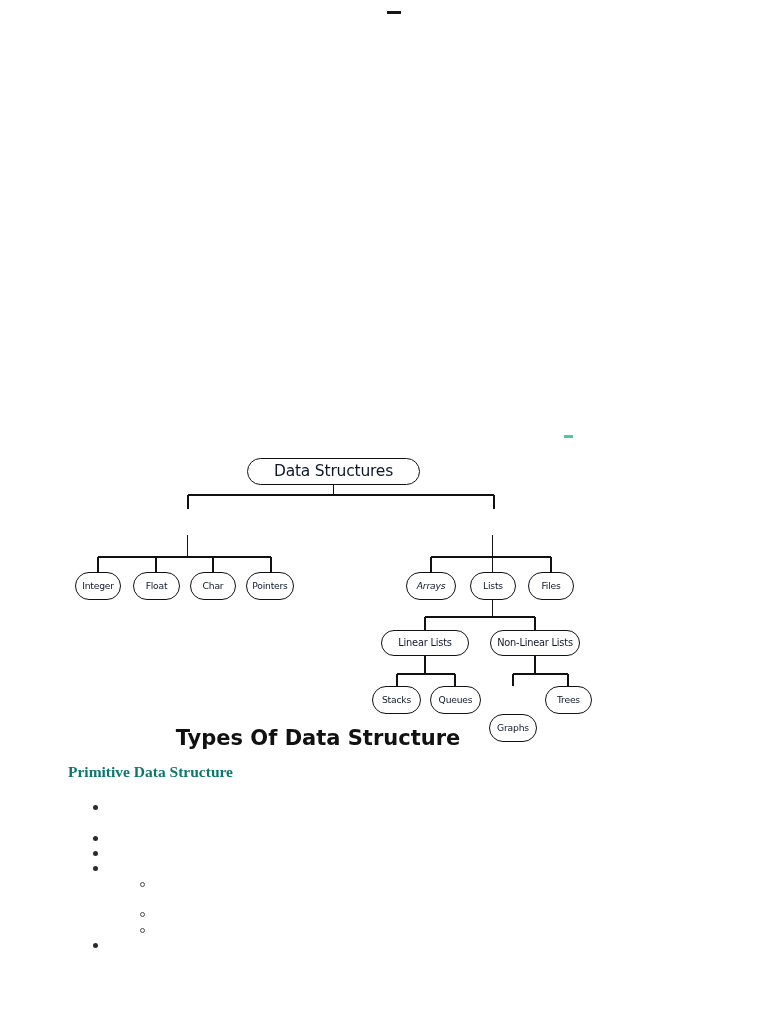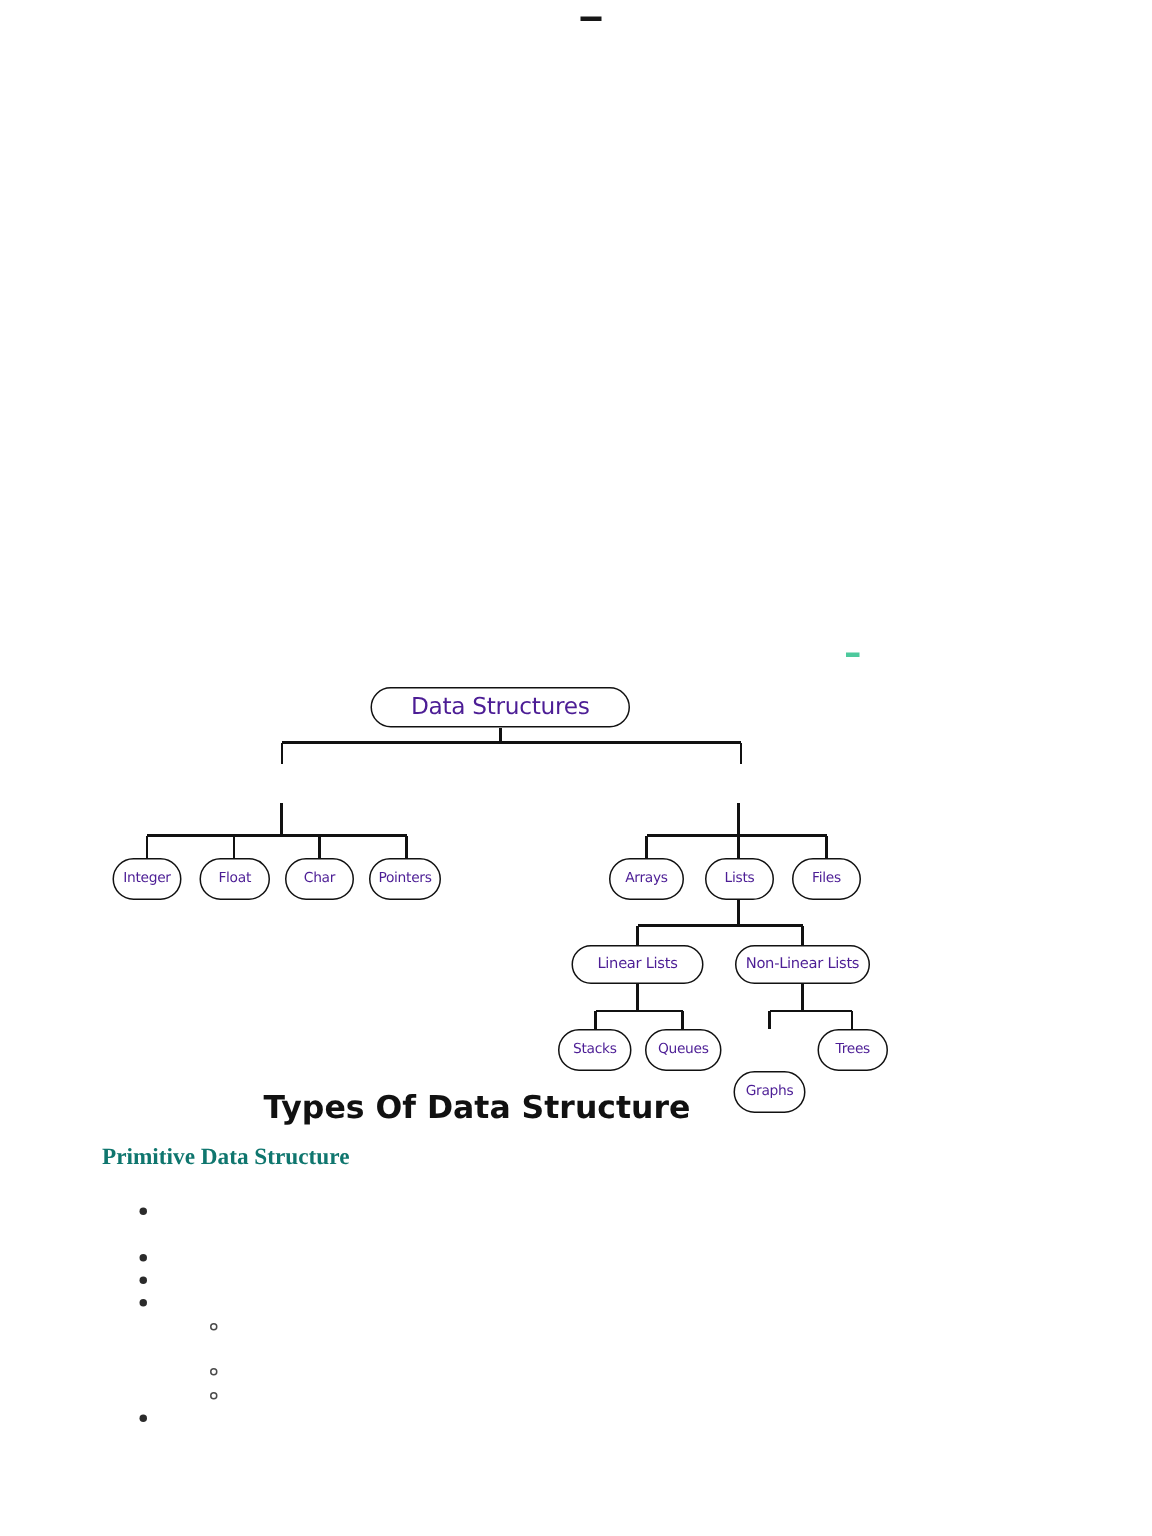--- a/index.html
+++ b/index.html
@@ -58,21 +58,21 @@
 
   .node {
     position: absolute;
     box-sizing: border-box;
     border: 1.7px solid #111111;
     background: #ffffff;
     display: flex;
     align-items: center;
     justify-content: center;
     font-family: "DejaVu Sans", sans-serif;
-    color: #4c1d95;
+    color: #0f172a;
     white-space: nowrap;
     letter-spacing: -0.2px;
     line-height: 1;
   }
 
   .n-root {
     left: 247px; top: 458px;
     width: 173px; height: 27px;
     border-radius: 14px;
     font-size: 15.5px;
@@ -89,21 +89,21 @@
   .n-l3 {
     top: 572px;
     height: 28px;
     border-radius: 14px;
     font-size: 9.2px;
   }
   .n-integer  { left: 75px;  width: 46px; }
   .n-float    { left: 133px; width: 47px; }
   .n-char     { left: 190px; width: 46px; }
   .n-pointers { left: 246px; width: 48px; }
-  .n-arrays   { left: 406px; width: 50px; }
+  .n-arrays   { left: 406px; width: 50px; font-style: italic; }
   .n-lists    { left: 470px; width: 46px; }
   .n-files    { left: 528px; width: 46px; }
 
   .n-l4 {
     top: 630px;
     height: 26px;
     border-radius: 13px;
     font-size: 9.8px;
   }
   .n-linear  { left: 381px; width: 88px; }

